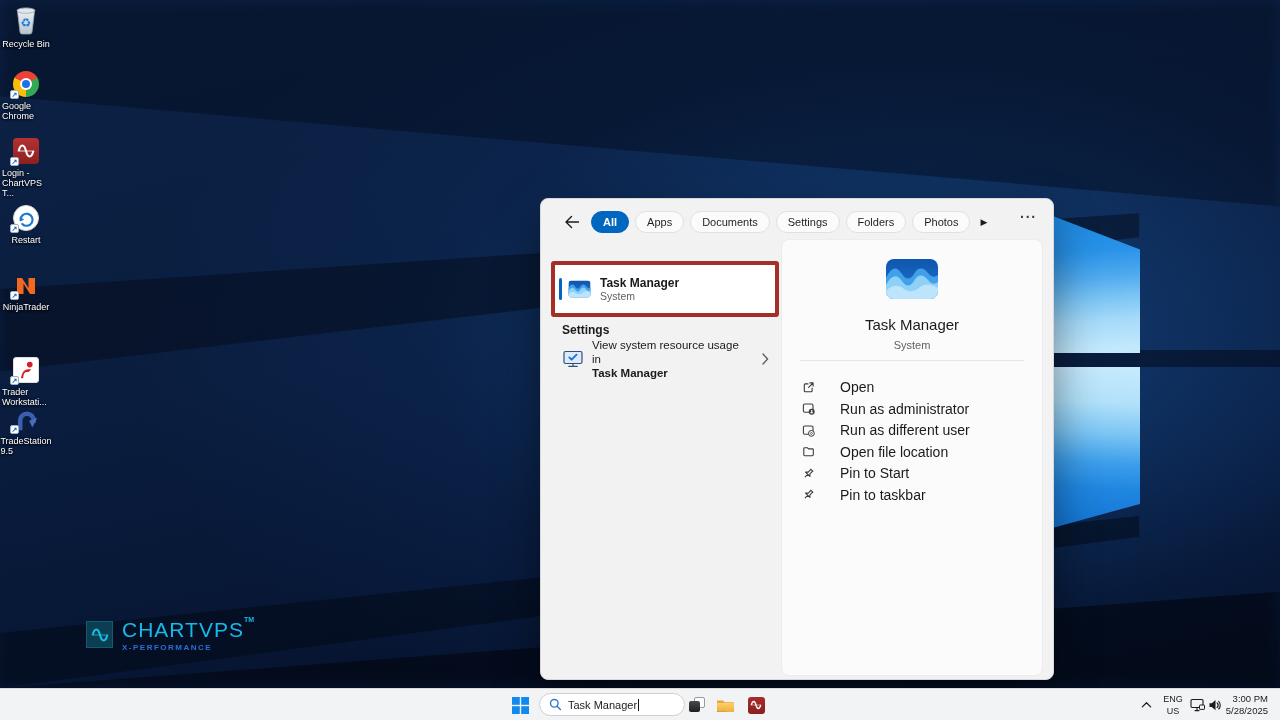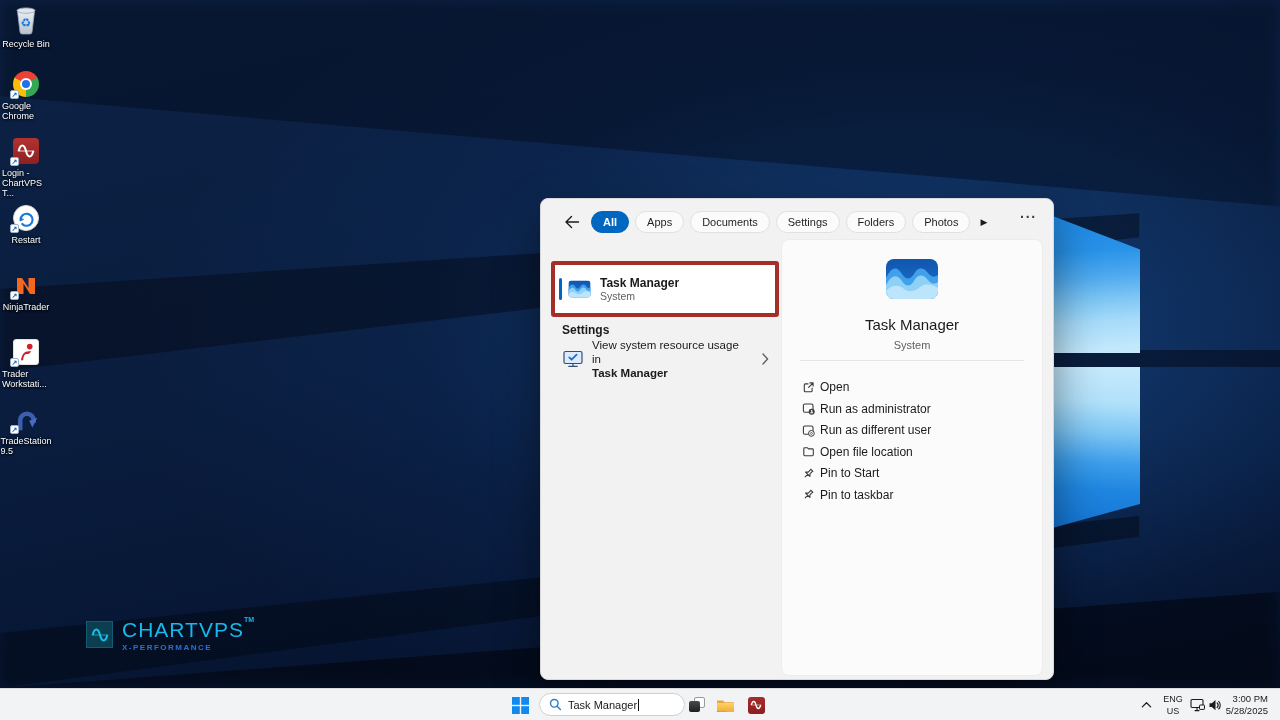--- a/index.html
+++ b/index.html
@@ -84,21 +84,21 @@
 
   .preview{position:absolute;left:240px;top:40px;width:262px;height:437px;background:#fbfbfb;
     border:1px solid #ececec;border-radius:8px;}
   .pv-icon{position:absolute;left:50%;top:18px;transform:translateX(-50%);width:54px;height:42px;}
   .pv-title{position:absolute;left:0;right:0;top:76px;text-align:center;font-size:15px;color:#1b1b1b;}
   .pv-sub{position:absolute;left:0;right:0;top:99px;text-align:center;font-size:11px;color:#606060;}
   .pv-div{position:absolute;left:18px;right:18px;top:120px;height:1px;background:#e5e5e5;}
   .pv-actions{position:absolute;left:20px;top:140px;right:10px;}
   .pv-row{display:flex;align-items:center;height:14px;margin-bottom:7.5px;cursor:pointer;}
   .pv-row svg{flex:0 0 13px;}
-  .pv-row span{margin-left:5px;font-size:12px;color:#1b1b1b;}
+  .pv-row span{margin-left:25px;font-size:14px;color:#1b1b1b;}
 
   
   .taskbar{position:absolute;left:0;top:688px;width:1280px;height:32px;background:#f1f3f5;border-top:1px solid #dadada;}
   .tb-item{position:absolute;display:flex;align-items:center;justify-content:center;cursor:pointer;}
   .tb-search{position:absolute;left:539px;top:4px;width:146px;height:23px;background:#fff;border:1px solid #cfcfcf;
     border-radius:12px;display:flex;align-items:center;padding-left:9px;cursor:text;}
   .tb-search span{margin-left:6px;font-size:11px;color:#1b1b1b;}
   .caret{display:inline-block;width:1px;height:12px;background:#111;margin-left:1px;}
   .tv-back{position:absolute;left:5px;top:0;width:11px;height:11px;background:#fdfdfd;border:1px solid #9a9a9a;border-radius:2px;}
   .tv-front{position:absolute;left:0;top:4px;width:11px;height:11px;background:linear-gradient(#4a4a4a,#1f1f1f);border-radius:2px;}
@@ -203,21 +203,21 @@
     <div class="dicon" style="top:271px">
       <div class="art">
         <svg width="26" height="26" viewBox="0 0 24 26">
           <path d="M3 22 V6 h5 l6.5 10 V6 H21 v16 h-5 L9.5 11.5 V22 Z" fill="#f4671f"></path>
         </svg>
         <div class="sc">↗</div>
       </div>
       <div class="lbl">NinjaTrader</div>
     </div>
 
-    <div class="dicon" style="top:338px">
+    <div class="dicon" style="top:356px">
       <div class="art">
         <div class="tws-box">
           <svg width="20" height="22" viewBox="0 0 24 26">
             <circle cx="16.5" cy="6.5" r="3.4" fill="#d21f2c"></circle>
             <path d="M6 23 C7 14 12 10.5 18.5 12.5 L15 15.5 C10 14.5 9 17.5 8.6 23 Z" fill="#d21f2c"></path>
           </svg>
         </div>
         <div class="sc">↗</div>
       </div>
       <div class="lbl">Trader Workstati...</div>

